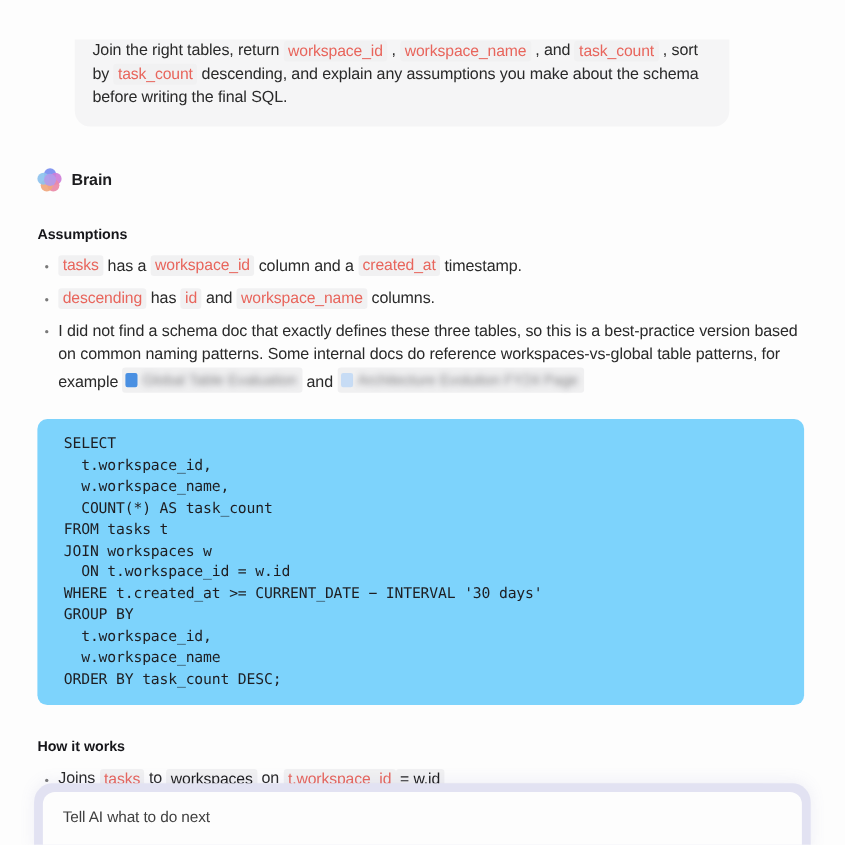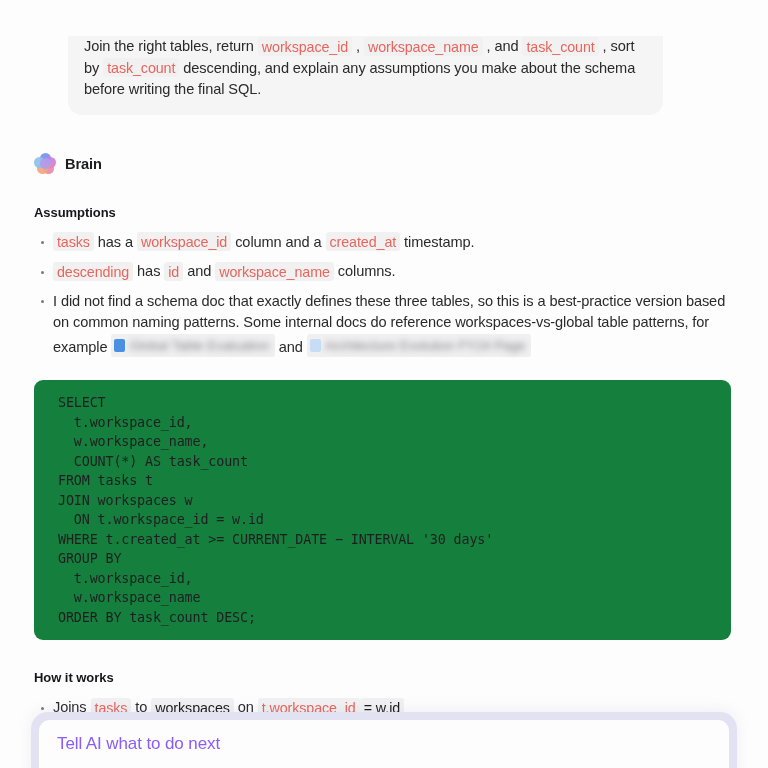--- a/index.html
+++ b/index.html
@@ -168,21 +168,21 @@
     filter: blur(3.1px);
     color: #6d6d72;
     font-size: 13.6px;
     white-space: nowrap;
     opacity: 0.85;
   }
 
   
   .code-block {
     margin-top: 22px;
-    background: #15803d;
+    background: #7dd3fc;
     border-radius: 9px;
     padding: 13px 0 13px 24px;
     font-family: "DejaVu Sans Mono", monospace;
     font-size: 13.4px;
     line-height: 19.5px;
     color: #1e1e22;
     white-space: pre;
     overflow: hidden;
     letter-spacing: -0.15px;
   }
@@ -204,22 +204,22 @@
   }
   .composer {
     background: #fdfdfd;
     border-radius: 11px;
     height: 58px;
     display: flex;
     align-items: flex-start;
     padding: 14px 18px;
   }
   .composer-placeholder {
-    font-size: 17px;
-    color: #8b5cf6;
+    font-size: 14px;
+    color: #404040;
     letter-spacing: -0.1px;
     user-select: none;
   }
 </style>
 </head>
 <body>
 
 <div class="chat-scroll">
 
   <div class="user-msg-row">

